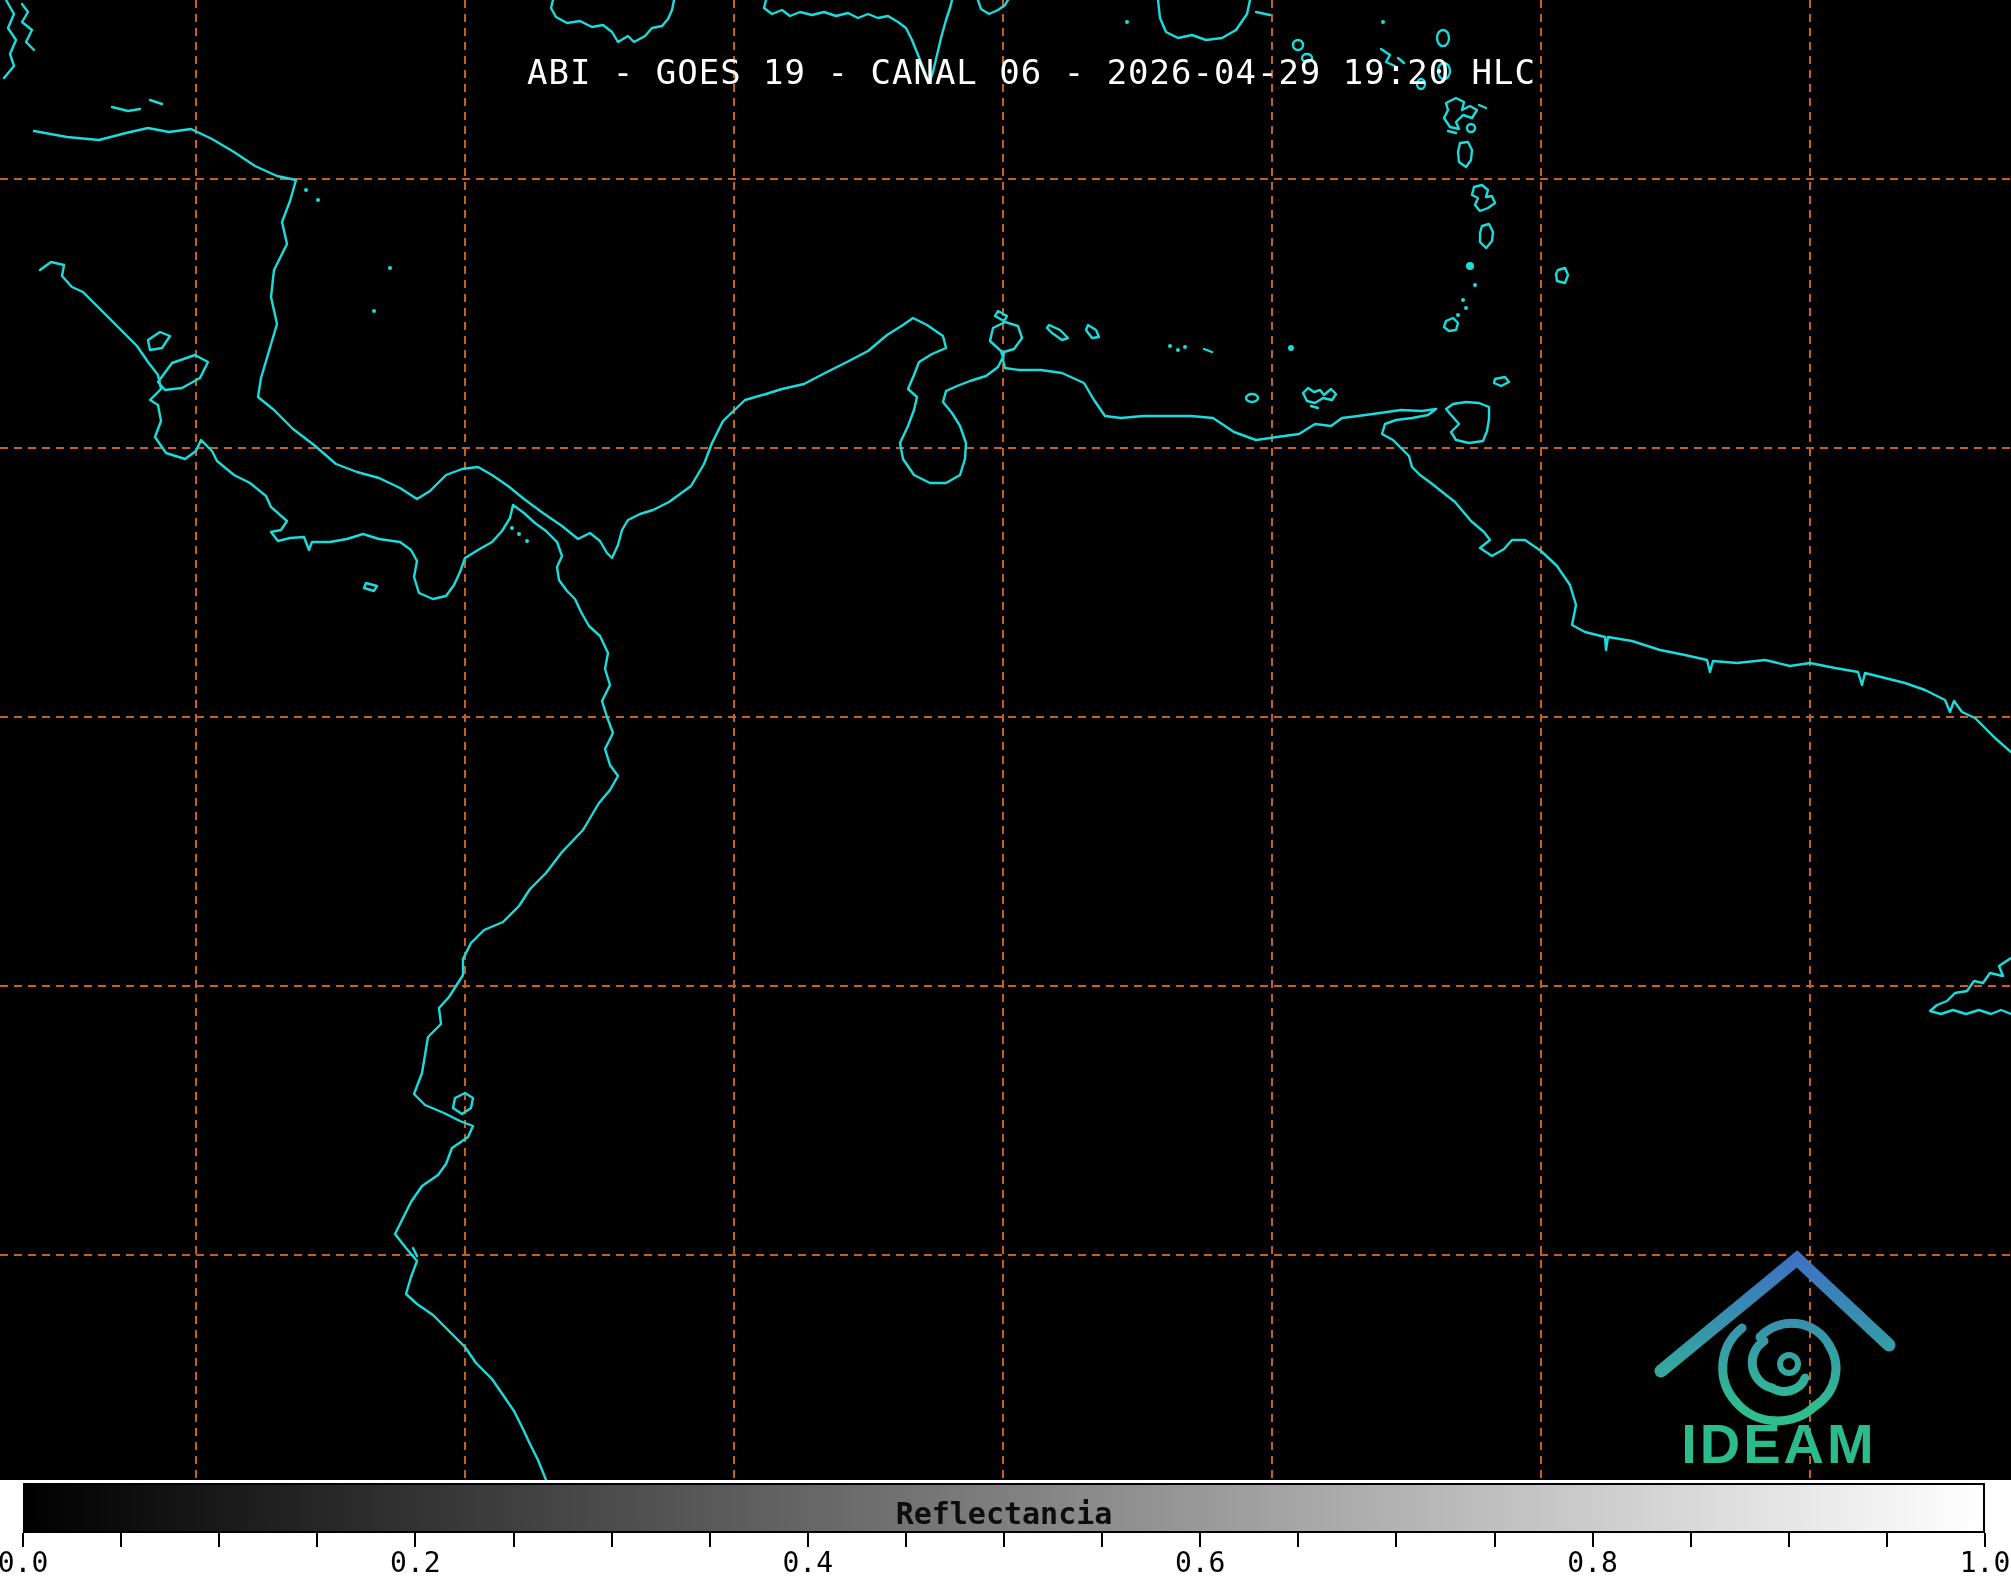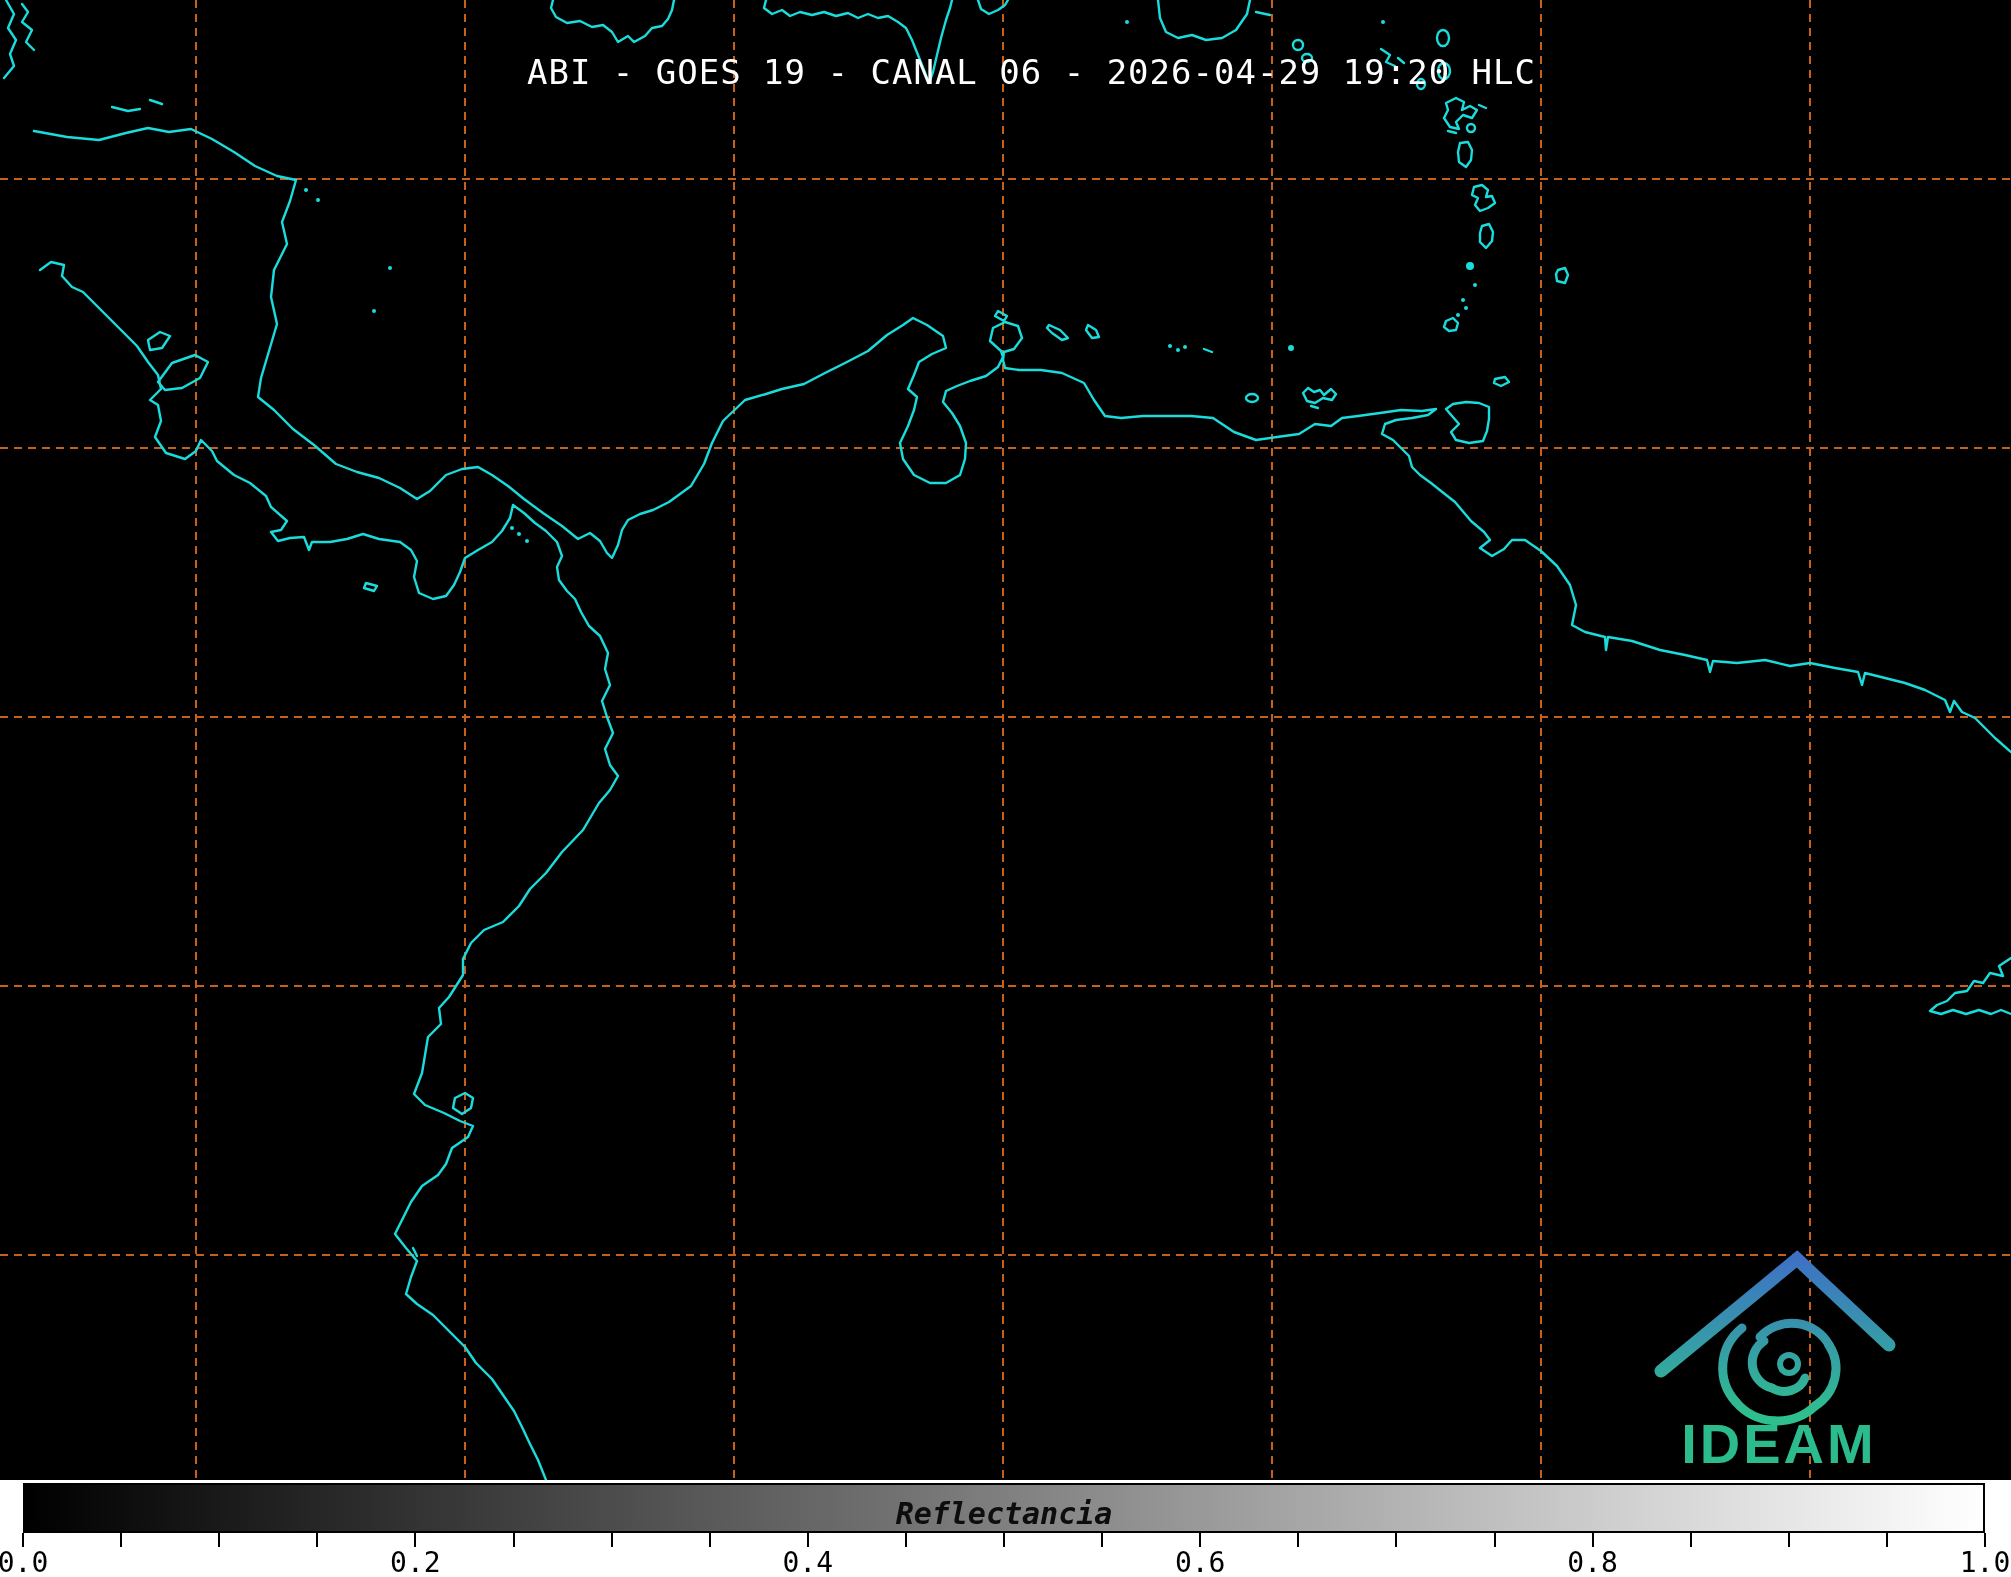--- a/index.html
+++ b/index.html
@@ -7,21 +7,21 @@
        font-family:"DejaVu Sans Mono","Liberation Mono",monospace;}
   .map-area{position:absolute;left:0;top:0;width:2011px;height:1480px;background:#000;}
   .map-title{position:absolute;left:0;right:0;top:52px;text-align:center;
              transform:translateX(26px);
              font-size:34px;font-weight:normal;color:#fff;letter-spacing:1px;}
   .bottom-strip{position:absolute;left:0;top:1480px;width:2011px;height:97px;background:#fff;}
   .cbar{position:absolute;left:23px;top:3px;width:1962px;height:50px;
         background:linear-gradient(to right,#000,#fff);
         border:2px solid #000;box-sizing:border-box;}
   .cbar-label{position:absolute;left:0;right:0;top:11px;text-align:center;
-              font-weight:bold;font-size:30px;color:#0d0d0d;font-style:italic;}
+              font-weight:bold;font-size:30px;color:#0d0d0d;}
   .tick{position:absolute;top:53px;width:2px;height:14px;background:#000;}
   .tick-label{position:absolute;top:66px;width:90px;margin-left:-45px;text-align:center;
               font-size:28px;color:#000;}
   svg{display:block;}
 </style>
 </head>
 <body>
 
 <div class="map-area">
   <svg width="2011" height="1480" viewBox="0 0 2011 1480">

